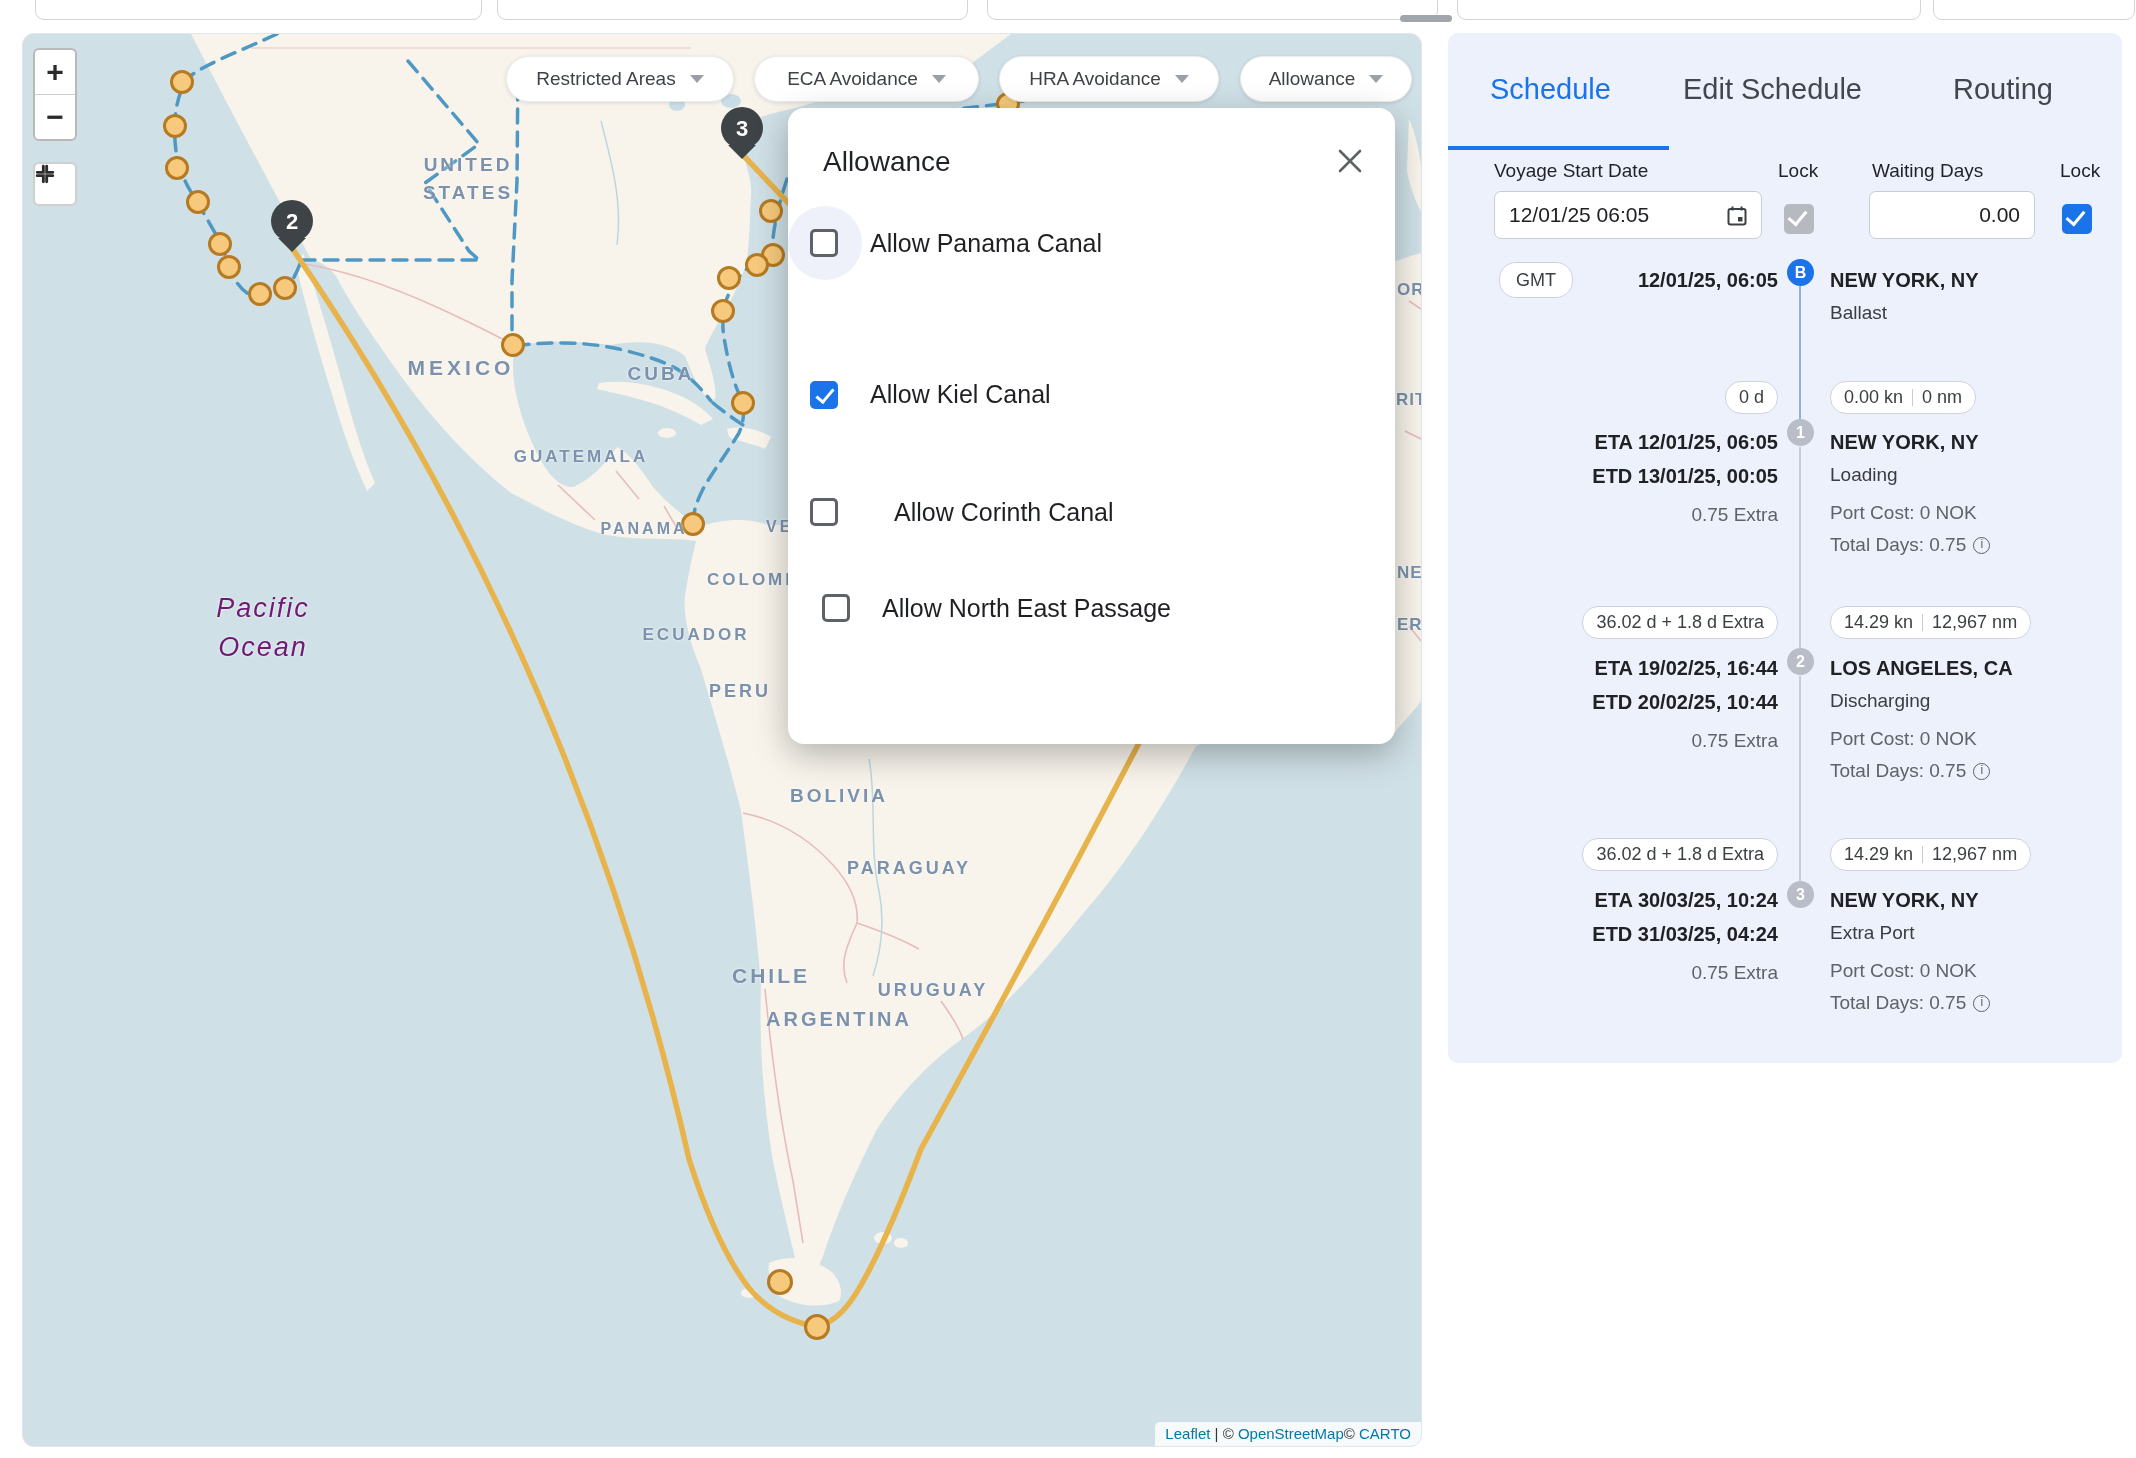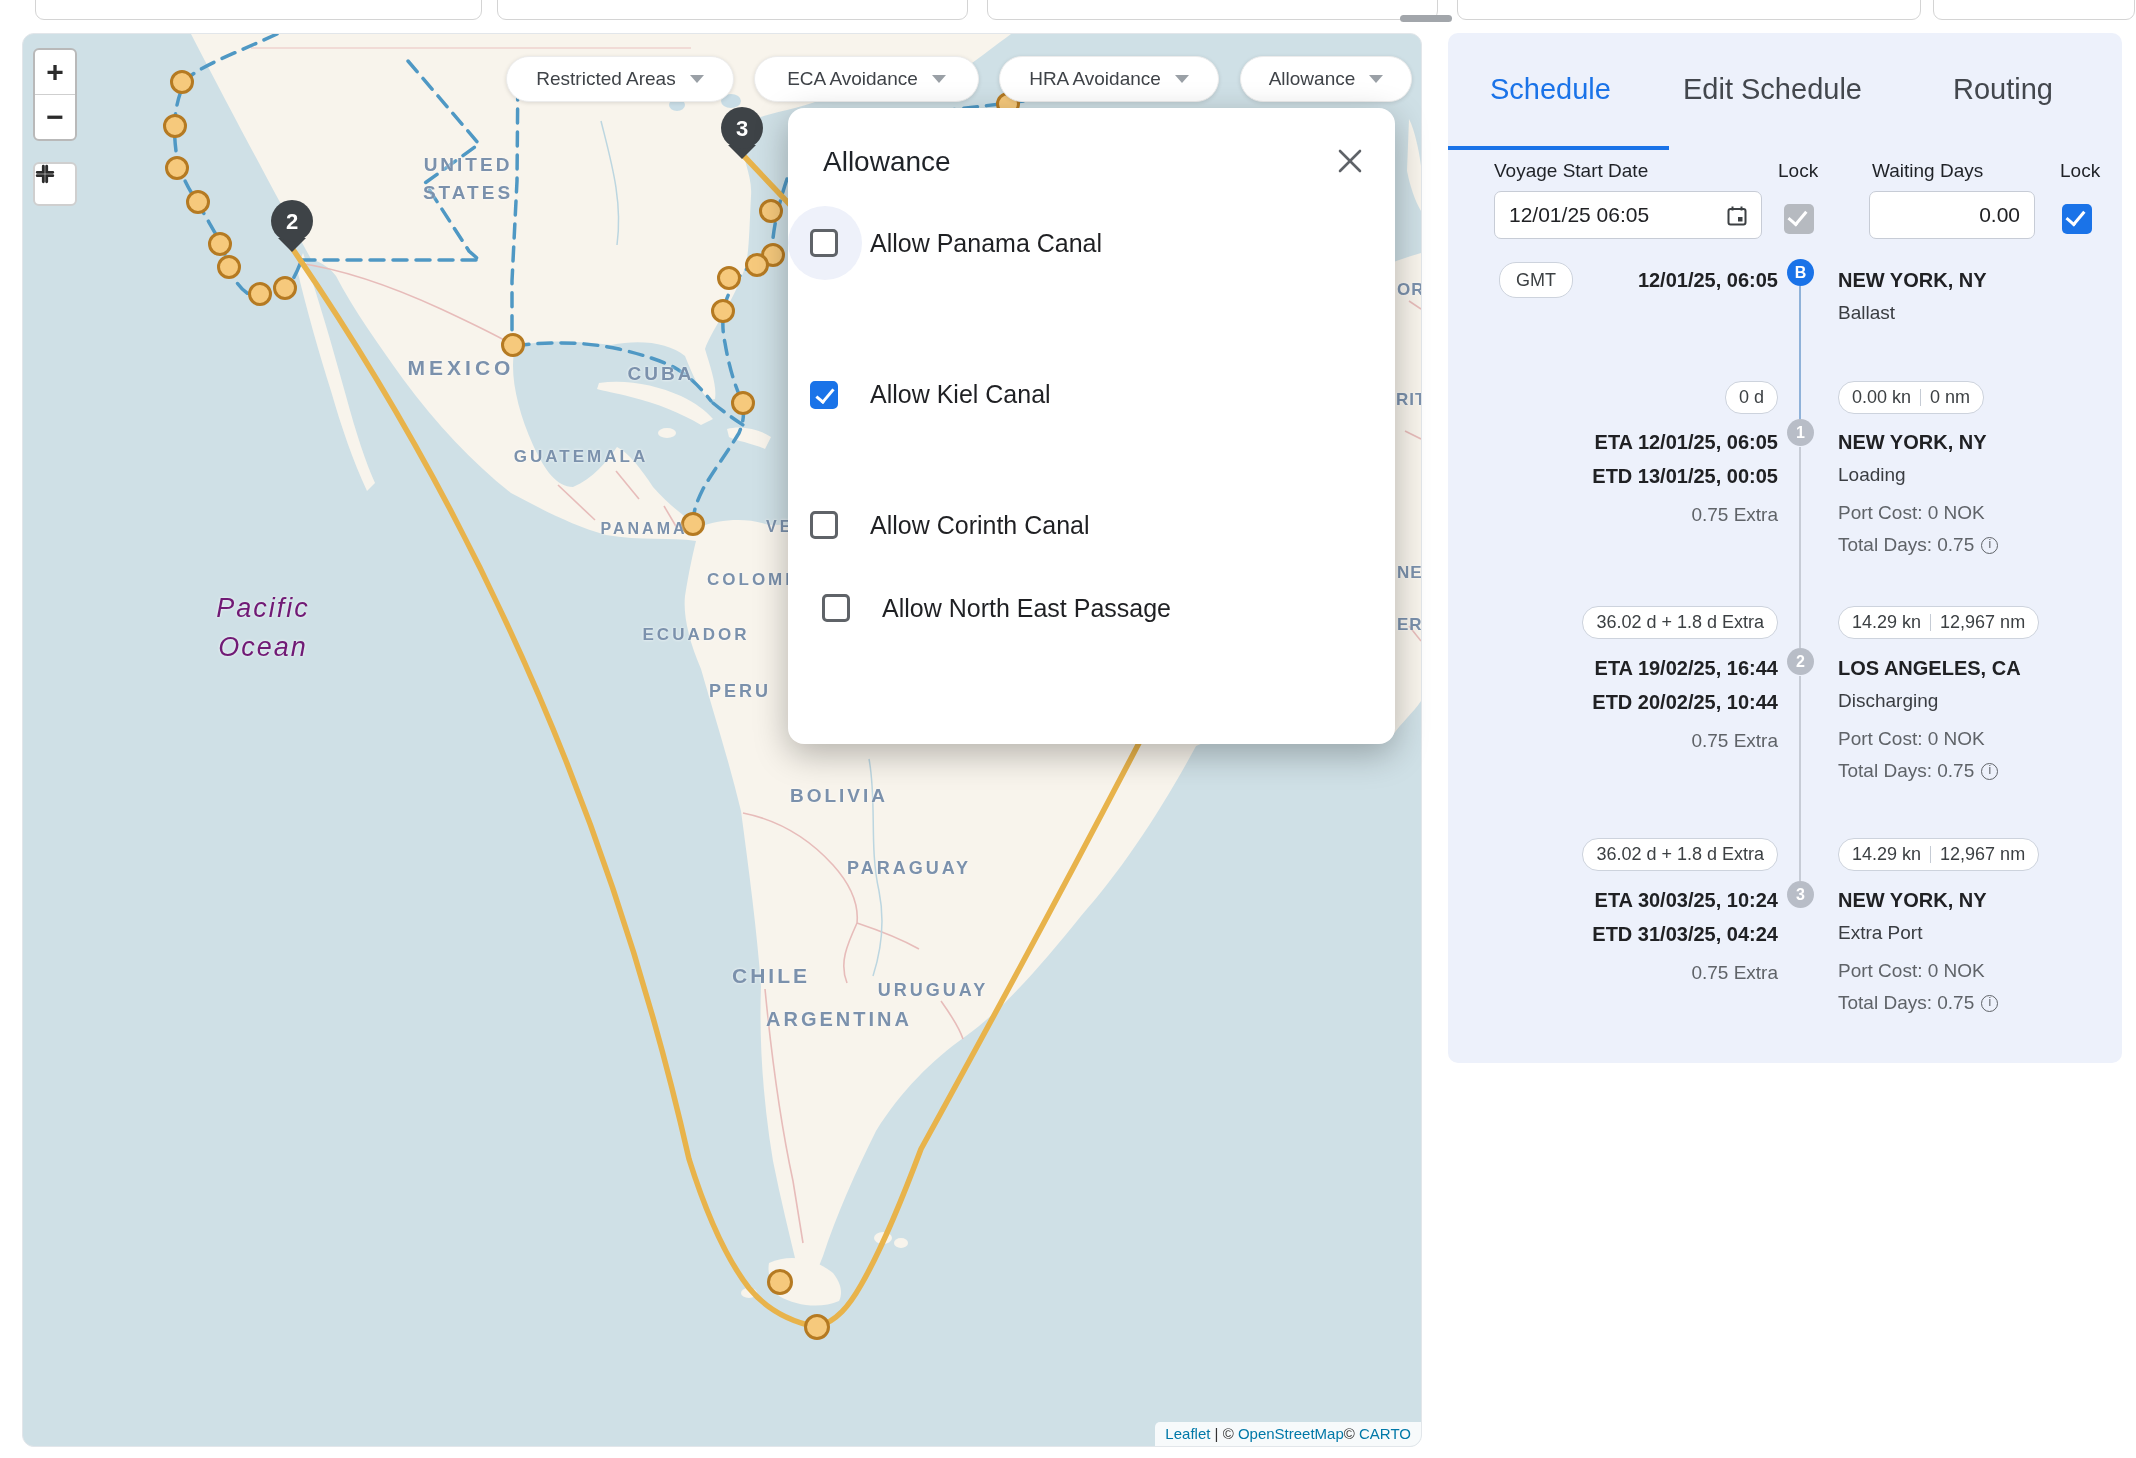--- a/index.html
+++ b/index.html
@@ -59,21 +59,21 @@
   .pcheck.gray{background:#b6bac0;cursor:default;}
   .tl-line{position:absolute;left:351px;width:2px;background:#c7ccd6;}
   .tl-line.blue{background:#8fb2d9;}
   .node{position:absolute;left:339px;width:27px;height:27px;border-radius:50%;background:#b8bdc7;color:#fff;
         font-size:16px;font-weight:bold;display:flex;align-items:center;justify-content:center;z-index:2;}
   .node.start{background:#1a73e8;}
   .tpill{display:inline-flex;align-items:center;height:31px;padding:0 13px;background:#fff;border:1px solid #cdd3dd;
          border-radius:16px;font-size:18px;color:#3c4043;white-space:nowrap;}
   .tpill .sep{width:1px;height:17px;background:#c5cbd4;margin:0 9px;}
   .lcol{position:absolute;left:0;width:330px;text-align:right;}
-  .rcol{position:absolute;left:382px;width:292px;text-align:left;margin-left:8px;}
+  .rcol{position:absolute;left:382px;width:292px;text-align:left;}
   .bold20{font-size:20px;font-weight:bold;color:#202124;}
   .sub19{font-size:19px;color:#5f6368;}
   .act19{font-size:19px;color:#3a3d42;}
   .info-i{display:inline-block;width:17px;height:17px;border:1.5px solid #5f6368;border-radius:50%;
           box-sizing:border-box;margin-left:7px;vertical-align:-3px;position:relative;}
   .info-i::before{content:"i";position:absolute;left:0;right:0;top:-1px;text-align:center;font-size:12px;color:#5f6368;}
 </style>
 </head>
 <body>
 <div id="root">
@@ -253,21 +253,21 @@
   </svg>
   <div class="halo"></div>
   <div class="opt-row" style="top:107px;">
     <span class="cb"></span>
     <span class="opt-label">Allow Panama Canal</span>
   </div>
   <div class="opt-row" style="top:245px;align-items:flex-end;">
     <span class="cb checked"></span>
     <span class="opt-label">Allow Kiel Canal</span>
   </div>
-  <div class="opt-row" style="top:389px;">
+  <div class="opt-row" style="top:376px;gap:24px;">
     <span class="cb"></span>
     <span class="opt-label">Allow Corinth Canal</span>
   </div>
   <div class="opt-row" style="top:472px;margin-left:12px;">
     <span class="cb"></span>
     <span class="opt-label">Allow North East Passage</span>
   </div>
 </div>
 
 <div id="panel">

